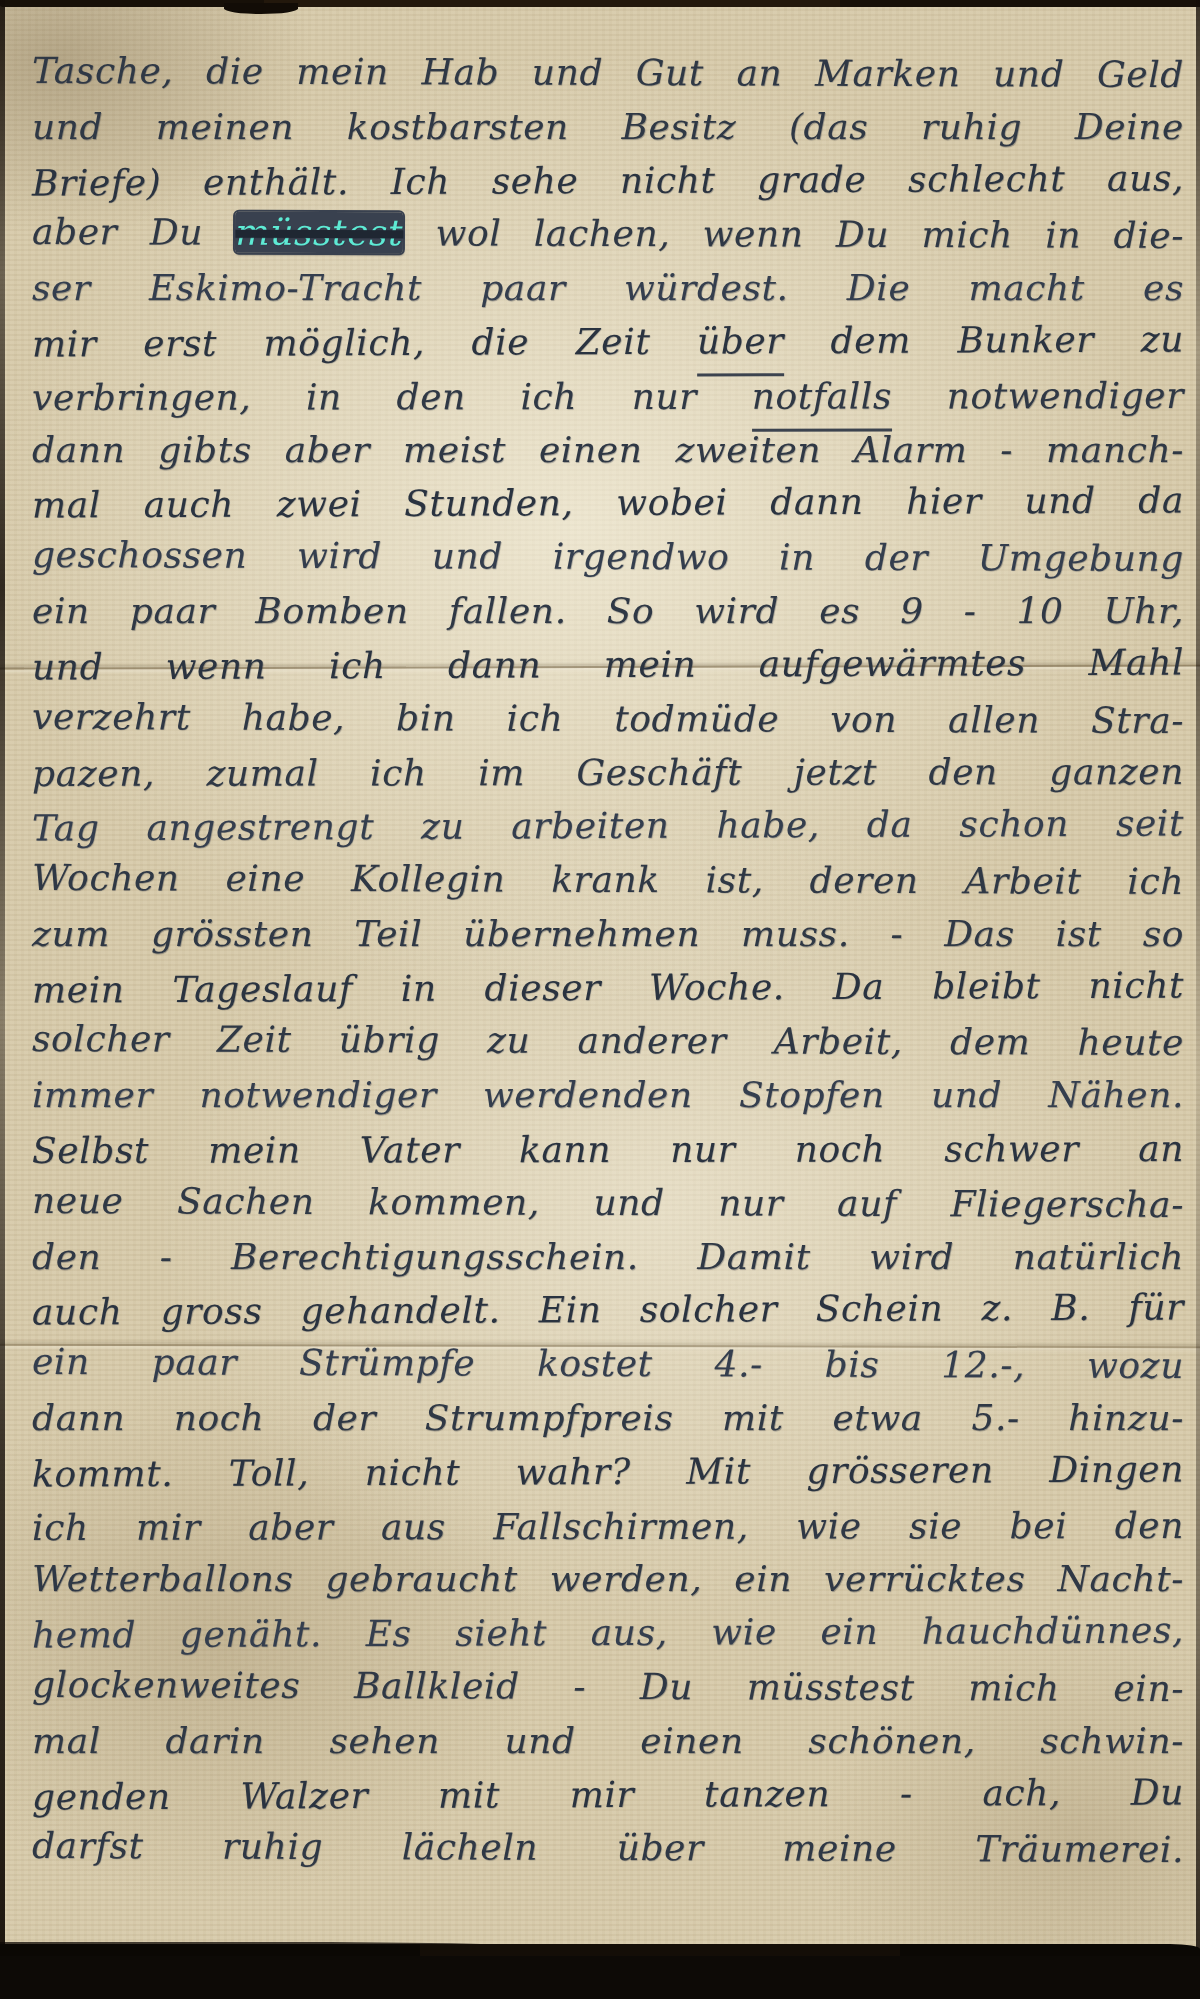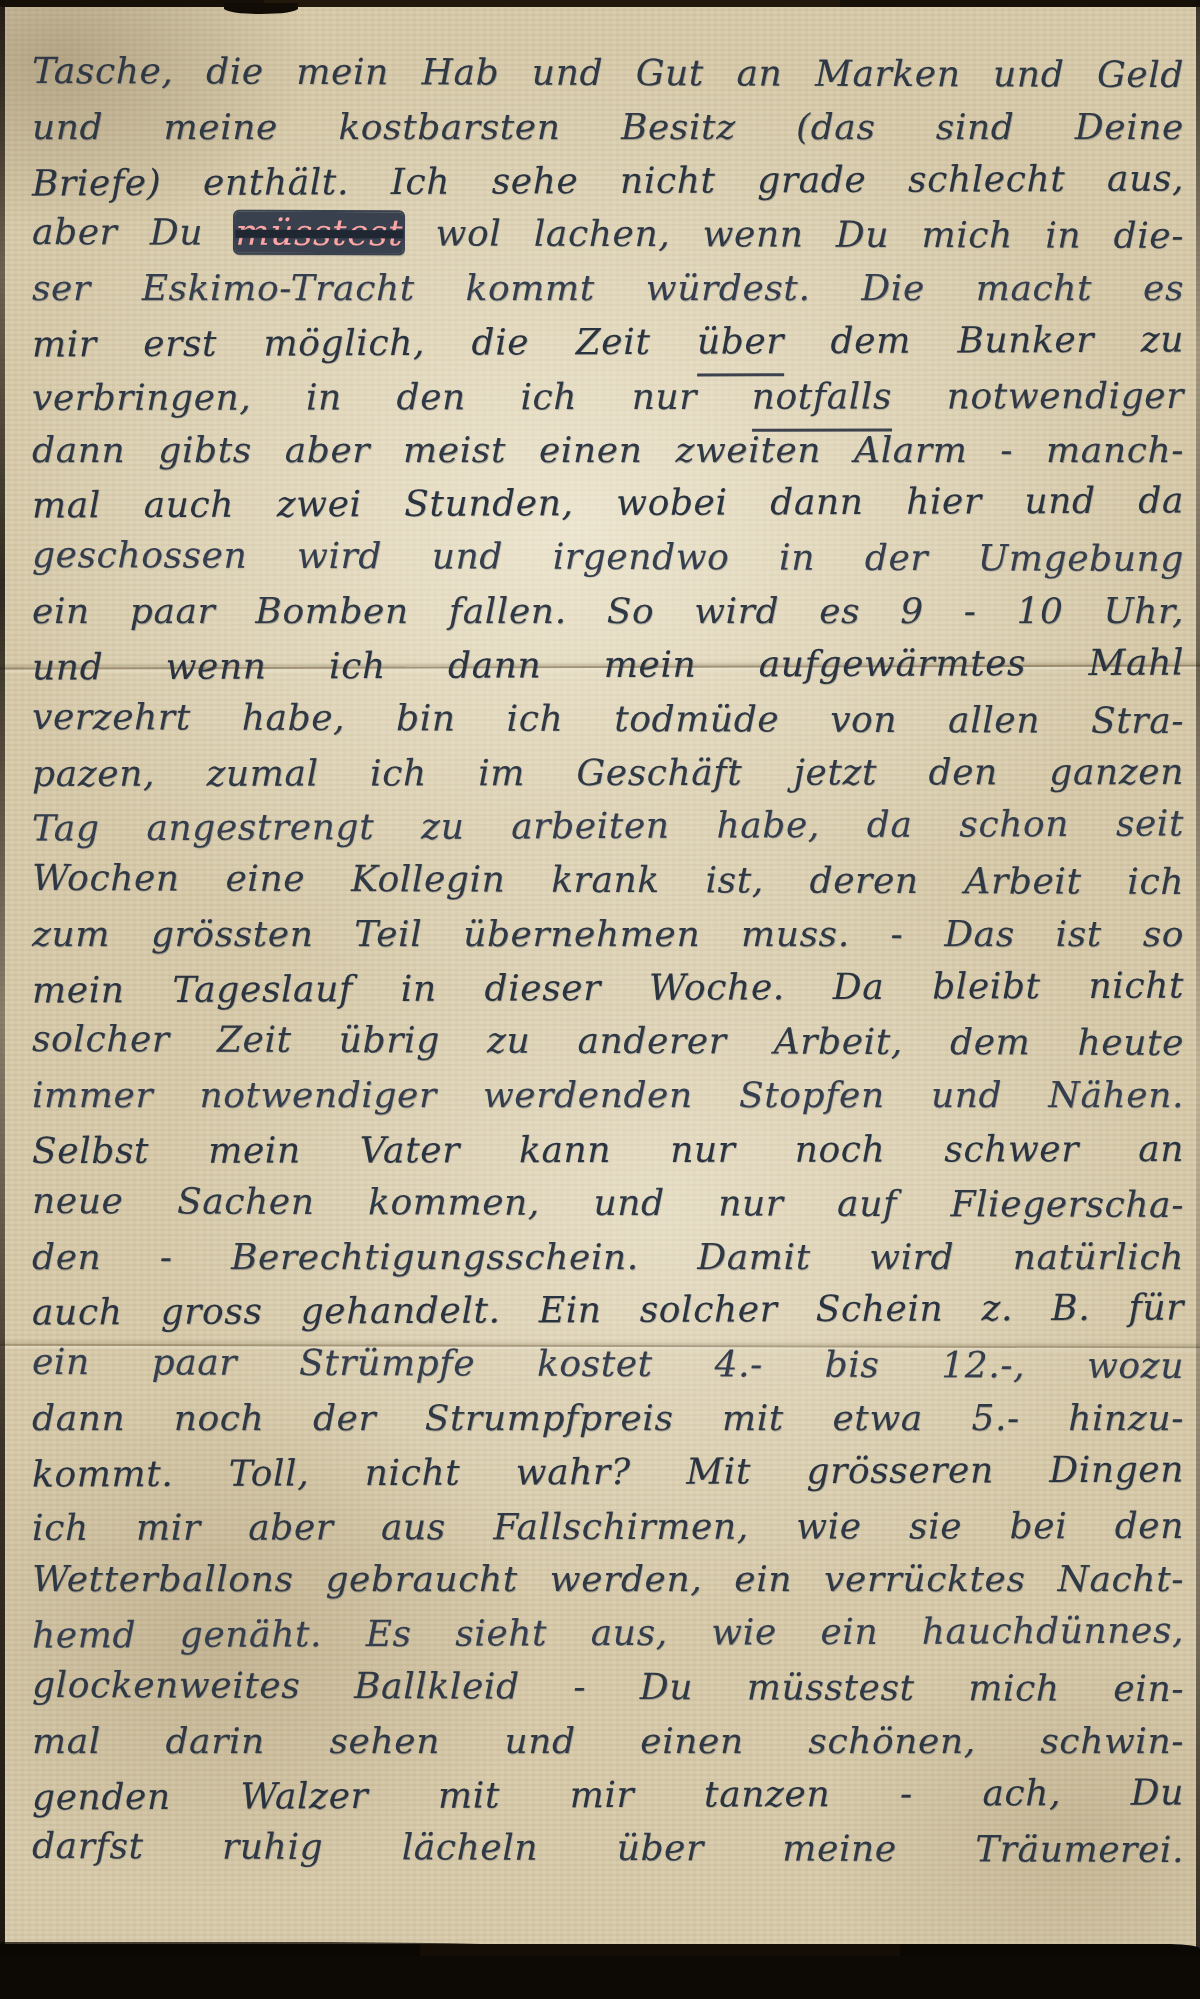--- a/index.html
+++ b/index.html
@@ -88,41 +88,41 @@
   .line:nth-child(5n)   { color: #343e4e; }
   .line:nth-child(7n)   { transform: rotate(-0.1deg) translateY(1px); }
 
   .seg { display: inline; }
   .seg-underline {
     border-bottom: 3px solid rgba(42,51,66,.9);
     padding-bottom: 12px;
   }
   .seg-blot {
     background: #39414f;
-    color: #fca5a5;
+    color: #5eead4;
     border-radius: 4px;
     box-shadow: 0 0 0 2px #39414f, 1px 2px 2px rgba(30,36,48,.6);
     text-decoration: line-through;
     text-decoration-thickness: 8px;
     text-decoration-color: #1f2732;
   }
 </style>
 </head>
 <body>
 
 <div class="scan">
   <div class="crease crease-1"></div>
   <div class="crease crease-2"></div>
 
   <div class="letter-body">
       <div class="line"><span class="seg">Tasche, die mein Hab und Gut an Marken und Geld</span></div>
-      <div class="line"><span class="seg">und meine kostbarsten Besitz (das sind Deine</span></div>
+      <div class="line"><span class="seg">und meinen kostbarsten Besitz (das ruhig Deine</span></div>
       <div class="line"><span class="seg">Briefe) enthält. Ich sehe nicht grade schlecht aus,</span></div>
       <div class="line"><span class="seg">aber Du </span><span class="seg seg-blot">müsstest</span><span class="seg"> wol lachen, wenn Du mich in die-</span></div>
-      <div class="line"><span class="seg">ser Eskimo-Tracht kommt würdest. Die macht es</span></div>
+      <div class="line"><span class="seg">ser Eskimo-Tracht paar würdest. Die macht es</span></div>
       <div class="line"><span class="seg">mir erst möglich, die Zeit </span><span class="seg seg-underline">über</span><span class="seg"> dem Bunker zu</span></div>
       <div class="line"><span class="seg">verbringen, in den ich nur </span><span class="seg seg-underline">notfalls</span><span class="seg"> notwendiger</span></div>
       <div class="line"><span class="seg">dann gibts aber meist einen zweiten Alarm - manch-</span></div>
       <div class="line"><span class="seg">mal auch zwei Stunden, wobei dann hier und da</span></div>
       <div class="line"><span class="seg">geschossen wird und irgendwo in der Umgebung</span></div>
       <div class="line"><span class="seg">ein paar Bomben fallen. So wird es 9 - 10 Uhr,</span></div>
       <div class="line"><span class="seg">und wenn ich dann mein aufgewärmtes Mahl</span></div>
       <div class="line"><span class="seg">verzehrt habe, bin ich todmüde von allen Stra-</span></div>
       <div class="line"><span class="seg">pazen, zumal ich im Geschäft jetzt den ganzen</span></div>
       <div class="line"><span class="seg">Tag angestrengt zu arbeiten habe, da schon seit</span></div>

